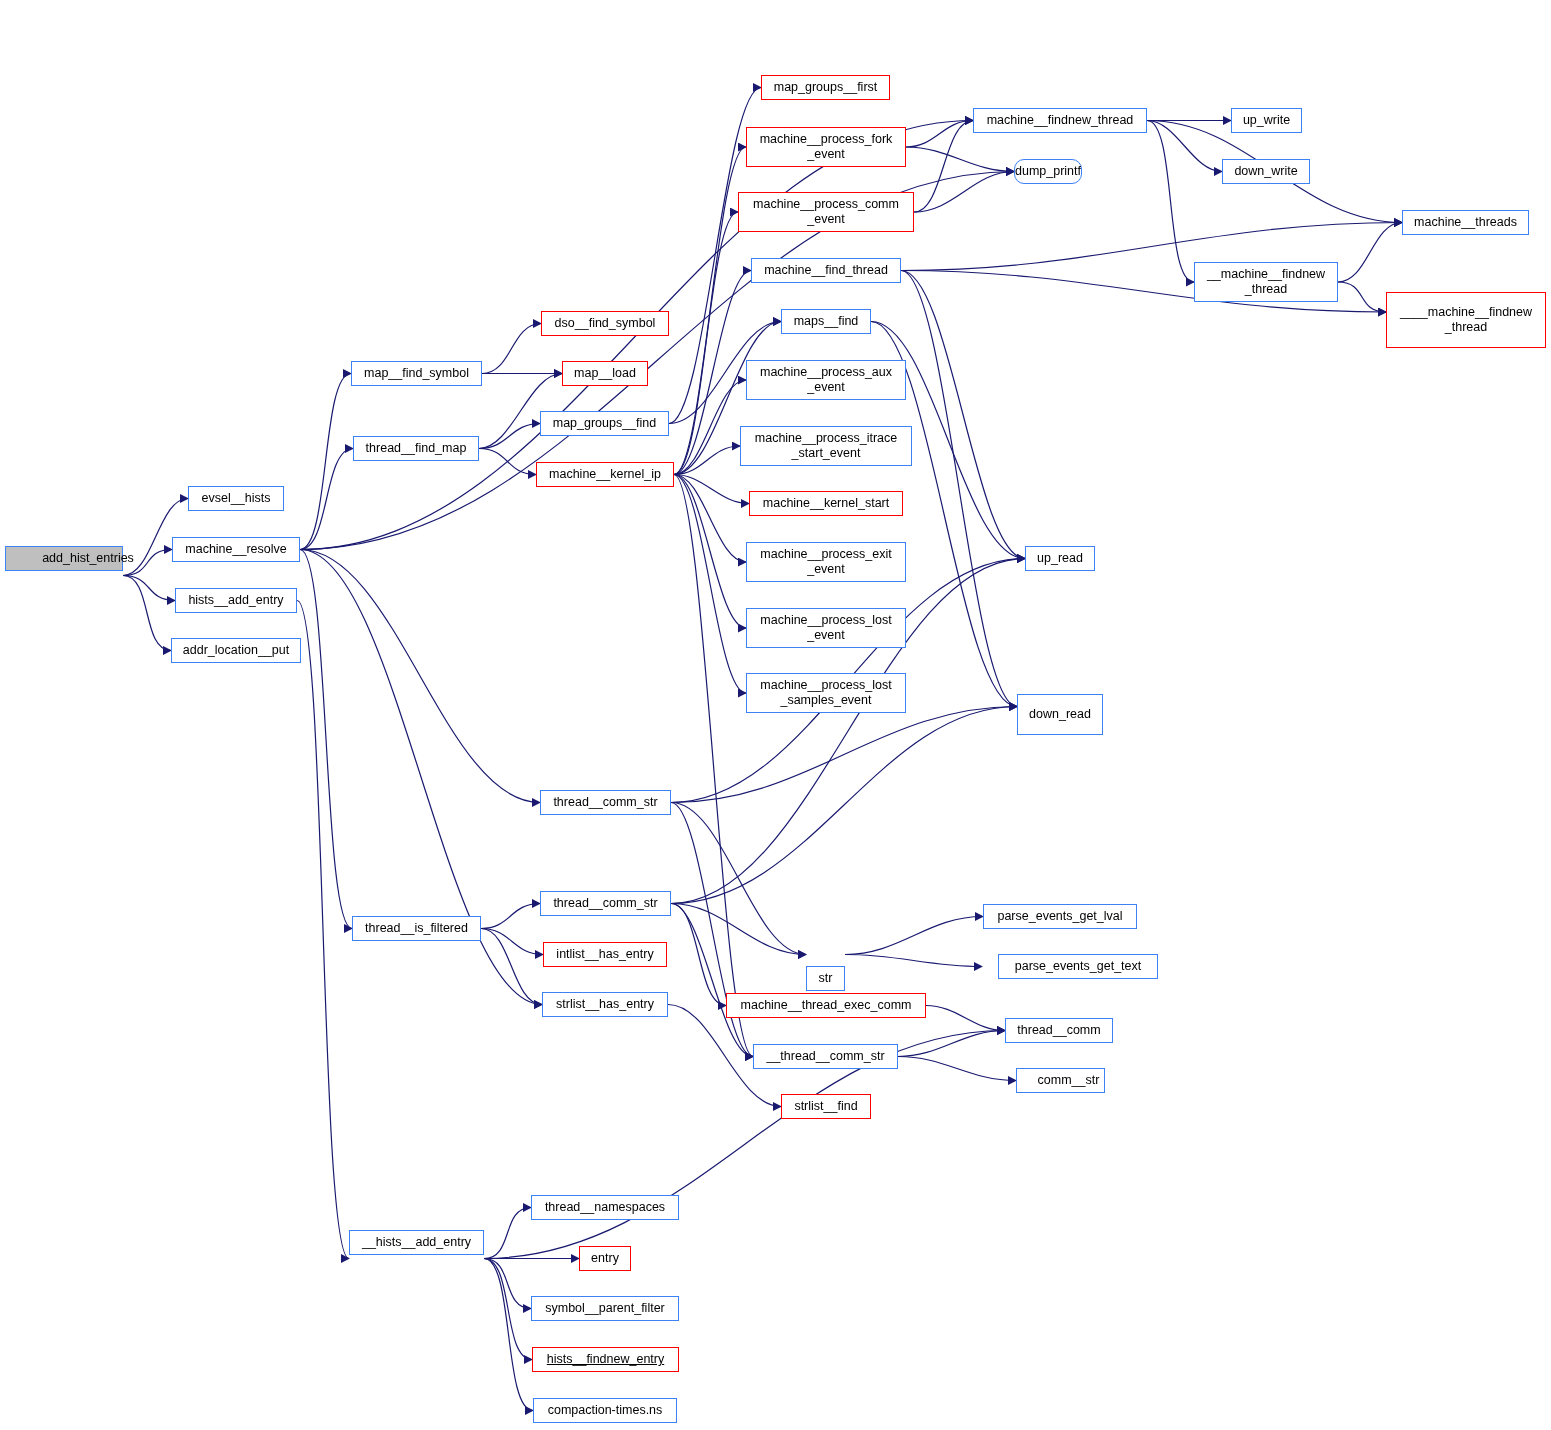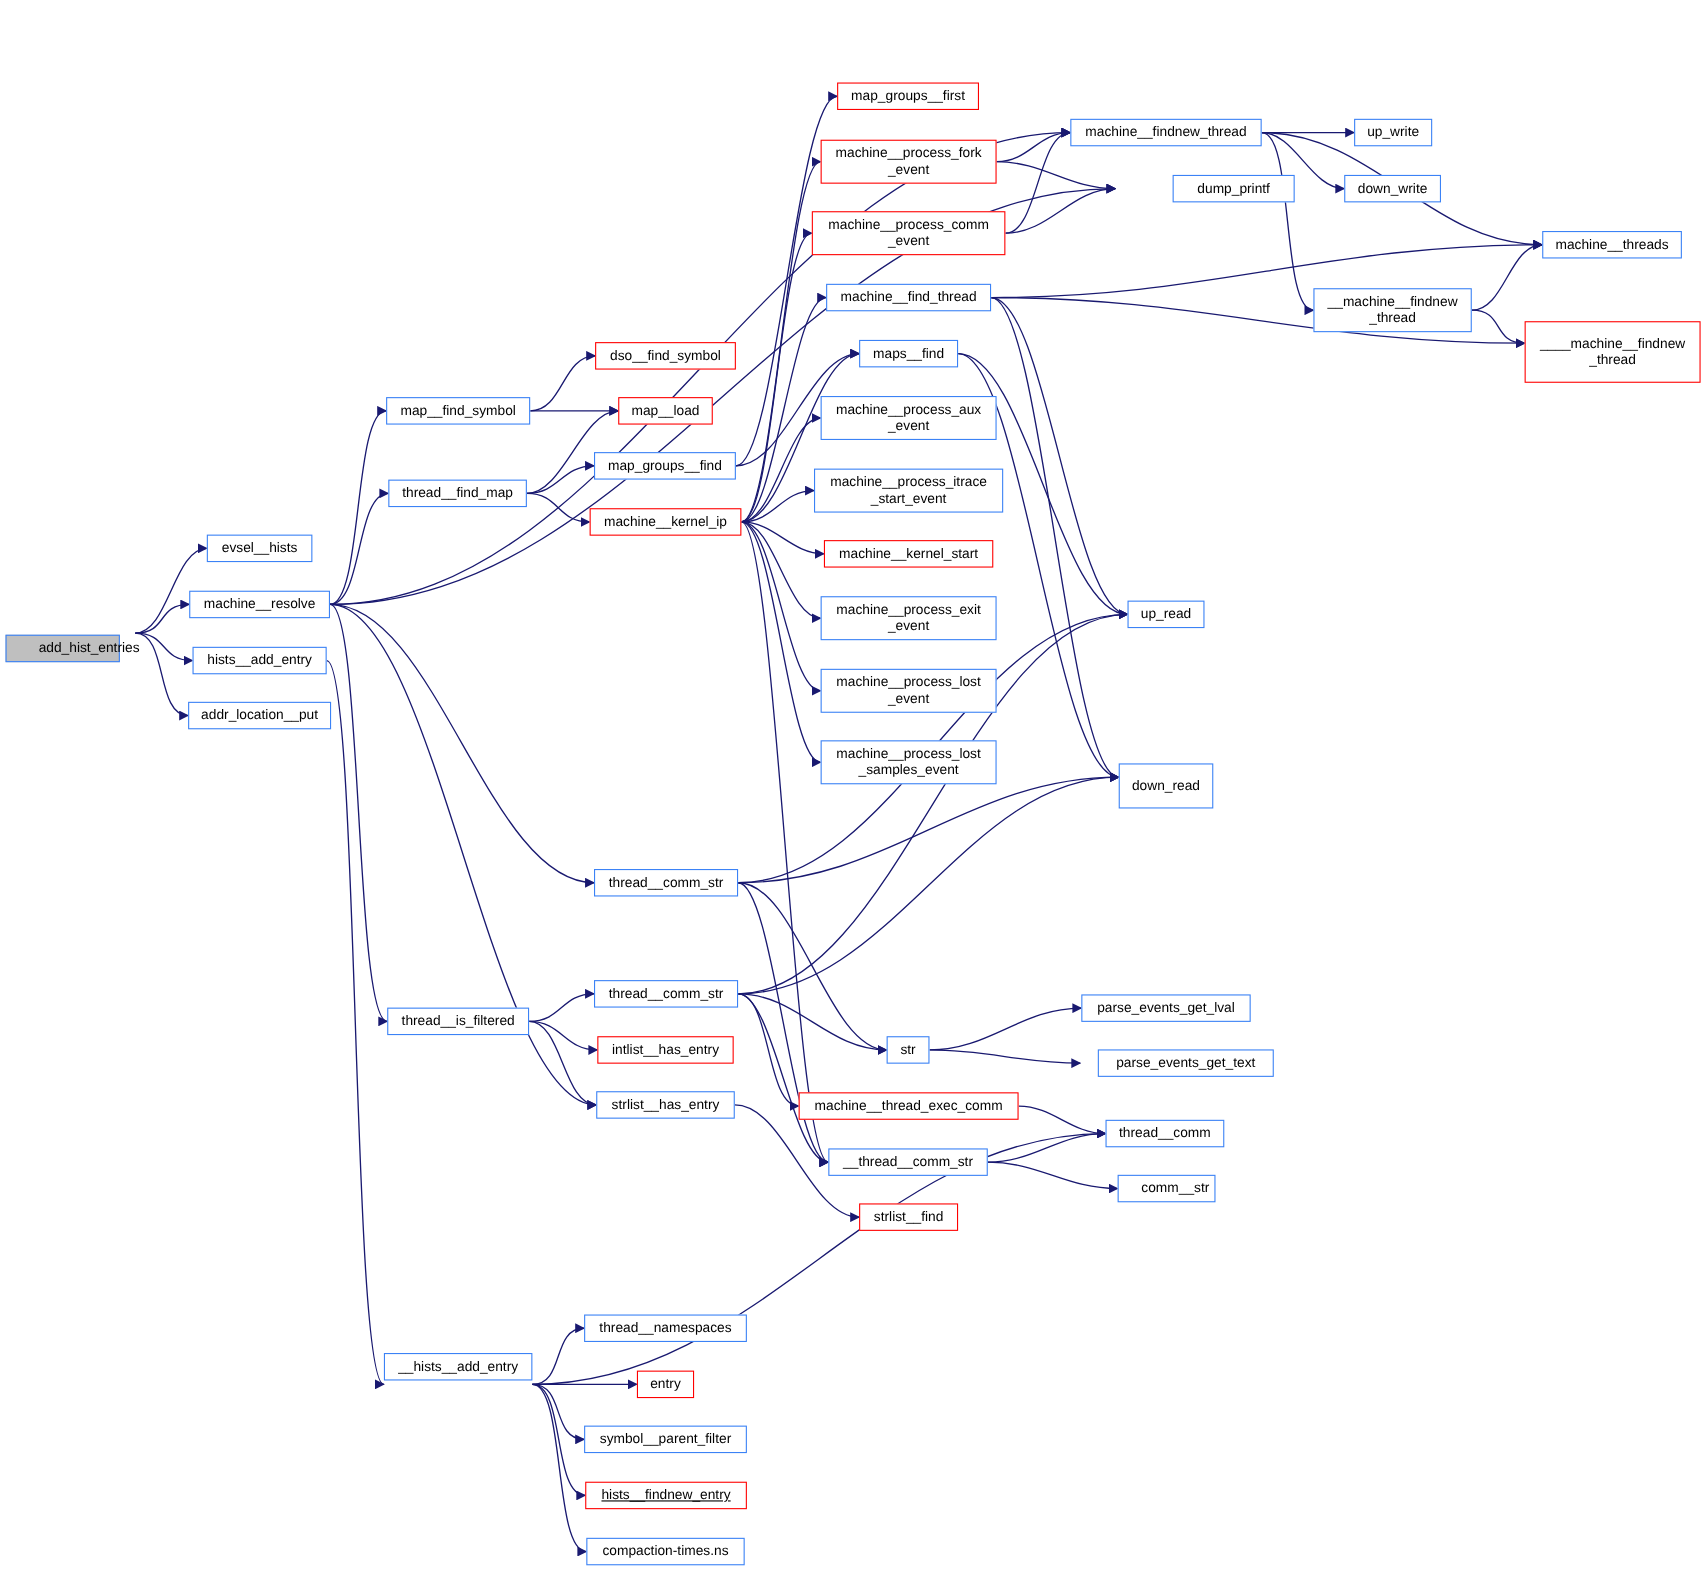--- a/index.html
+++ b/index.html
@@ -90,21 +90,21 @@
       <path d="M484,1258.5 C692.4,1258.5 796.6,1030.5 1005,1030.5" fill="none" stroke="#191970" stroke-width="1.2" marker-end="url(#arrow)"></path>
       <path d="M484,1258.5 C514,1258.5 501,1207.5 531,1207.5" fill="none" stroke="#191970" stroke-width="1.2" marker-end="url(#arrow)"></path>
       <path d="M484,1258.5 C522,1258.5 541,1258.5 579,1258.5" fill="none" stroke="#191970" stroke-width="1.2" marker-end="url(#arrow)"></path>
       <path d="M484,1258.5 C514,1258.5 501,1308.5 531,1308.5" fill="none" stroke="#191970" stroke-width="1.2" marker-end="url(#arrow)"></path>
       <path d="M484,1258.5 C514,1258.5 502,1359.5 532,1359.5" fill="none" stroke="#191970" stroke-width="1.2" marker-end="url(#arrow)"></path>
       <path d="M484,1258.5 C514,1258.5 503,1410.5 533,1410.5" fill="none" stroke="#191970" stroke-width="1.2" marker-end="url(#arrow)"></path>
     </g>
 </svg>
 
 <div id="nodes">
-    <div class="node root" style="left: 5px; top: 577px; width: 104px; height: 25px; padding-left: 48px;">add_hist_entries</div>
+    <div class="node root" style="left: 5px; top: 546px; width: 118px; height: 25px; padding-left: 48px;">add_hist_entries</div>
     <div class="node" style="left: 188px; top: 486px; width: 96px; height: 25px;">evsel__hists</div>
     <div class="node" style="left: 172px; top: 537px; width: 128px; height: 25px;">machine__resolve</div>
     <div class="node" style="left: 175px; top: 588px; width: 122px; height: 25px;">hists__add_entry</div>
     <div class="node" style="left: 171px; top: 638px; width: 130px; height: 25px;">addr_location__put</div>
     <div class="node" style="left: 351px; top: 361px; width: 131px; height: 25px;">map__find_symbol</div>
     <div class="node" style="left: 353px; top: 436px; width: 126px; height: 25px;">thread__find_map</div>
     <div class="node red" style="left: 541px; top: 311px; width: 128px; height: 25px;">dso__find_symbol</div>
     <div class="node red" style="left: 562px; top: 361px; width: 86px; height: 25px;">map__load</div>
     <div class="node" style="left: 540px; top: 411px; width: 129px; height: 25px;">map_groups__find</div>
     <div class="node red" style="left: 536px; top: 462px; width: 138px; height: 25px;">machine__kernel_ip</div>
@@ -120,36 +120,36 @@
     <div class="node" style="left: 740px; top: 426px; width: 172px; height: 40px;">machine__process_itrace
 _start_event</div>
     <div class="node red" style="left: 749px; top: 491px; width: 154px; height: 25px;">machine__kernel_start</div>
     <div class="node" style="left: 746px; top: 542px; width: 160px; height: 40px;">machine__process_exit
 _event</div>
     <div class="node" style="left: 746px; top: 608px; width: 160px; height: 40px;">machine__process_lost
 _event</div>
     <div class="node" style="left: 746px; top: 673px; width: 160px; height: 40px;">machine__process_lost
 _samples_event</div>
     <div class="node" style="left: 973px; top: 108px; width: 174px; height: 25px;">machine__findnew_thread</div>
-    <div class="node" style="left: 1066px; top: 159px; width: 111px; height: 25px;">dump_printf</div>
+    <div class="node" style="left: 1014px; top: 159px; width: 68px; height: 25px; border-radius: 10px;">dump_printf</div>
     <div class="node" style="left: 1231px; top: 108px; width: 71px; height: 25px;">up_write</div>
     <div class="node" style="left: 1222px; top: 159px; width: 88px; height: 25px;">down_write</div>
     <div class="node" style="left: 1402px; top: 210px; width: 127px; height: 25px;">machine__threads</div>
     <div class="node" style="left: 1194px; top: 262px; width: 144px; height: 40px;">__machine__findnew
 _thread</div>
     <div class="node red" style="left: 1386px; top: 292px; width: 160px; height: 56px;">____machine__findnew
 _thread</div>
     <div class="node" style="left: 1025px; top: 546px; width: 70px; height: 25px;">up_read</div>
     <div class="node" style="left: 1017px; top: 694px; width: 86px; height: 41px;">down_read</div>
     <div class="node" style="left: 540px; top: 790px; width: 131px; height: 25px;">thread__comm_str</div>
     <div class="node" style="left: 352px; top: 916px; width: 129px; height: 25px;">thread__is_filtered</div>
     <div class="node" style="left: 540px; top: 891px; width: 131px; height: 25px;">thread__comm_str</div>
     <div class="node red" style="left: 543px; top: 942px; width: 124px; height: 25px;">intlist__has_entry</div>
     <div class="node" style="left: 542px; top: 992px; width: 126px; height: 25px;">strlist__has_entry</div>
-    <div class="node" style="left: 806px; top: 942px; width: 39px; height: 25px; text-align: right;">str</div>
+    <div class="node" style="left: 806px; top: 966px; width: 39px; height: 25px; text-align: right;">str</div>
     <div class="node" style="left: 983px; top: 904px; width: 154px; height: 25px;">parse_events_get_lval</div>
     <div class="node" style="left: 982px; top: 954px; width: 160px; height: 25px; margin-left: 16px;">parse_events_get_text</div>
     <div class="node red" style="left: 726px; top: 993px; width: 200px; height: 25px;">machine__thread_exec_comm</div>
     <div class="node" style="left: 753px; top: 1044px; width: 145px; height: 25px;">__thread__comm_str</div>
     <div class="node" style="left: 1005px; top: 1018px; width: 108px; height: 25px;">thread__comm</div>
     <div class="node" style="left: 1016px; top: 1068px; width: 89px; height: 25px; padding-left: 16px;">comm__str</div>
     <div class="node red" style="left: 781px; top: 1094px; width: 90px; height: 25px;">strlist__find</div>
     <div class="node" style="left: 349px; top: 1230px; width: 135px; height: 25px;">__hists__add_entry</div>
     <div class="node" style="left: 531px; top: 1195px; width: 148px; height: 25px;">thread__namespaces</div>
     <div class="node red" style="left: 579px; top: 1246px; width: 52px; height: 25px;">entry</div>

